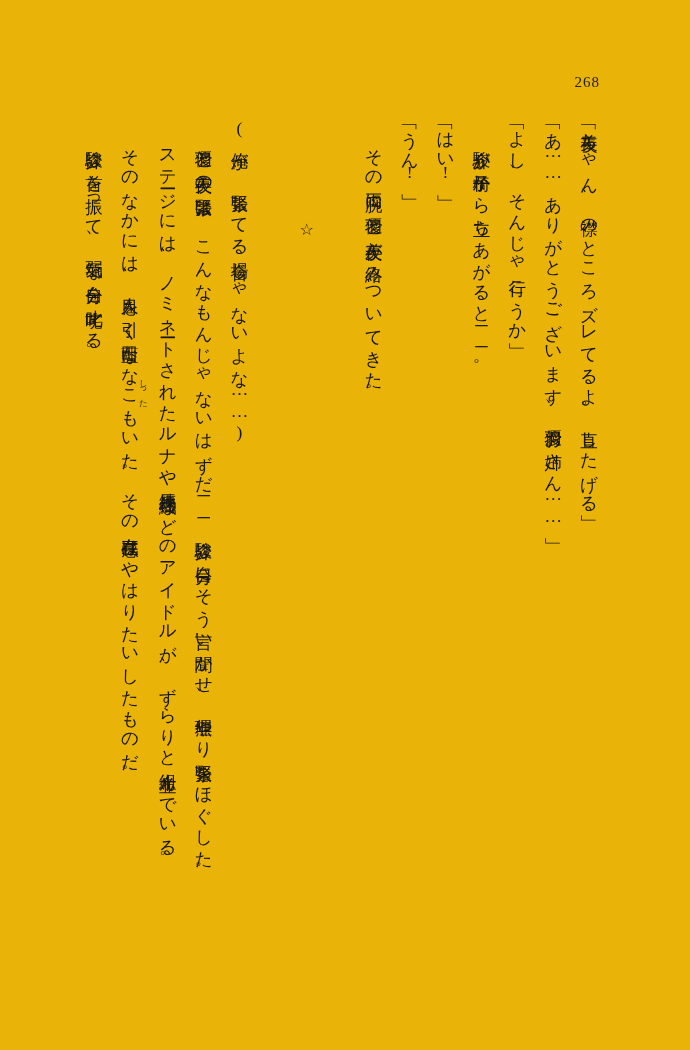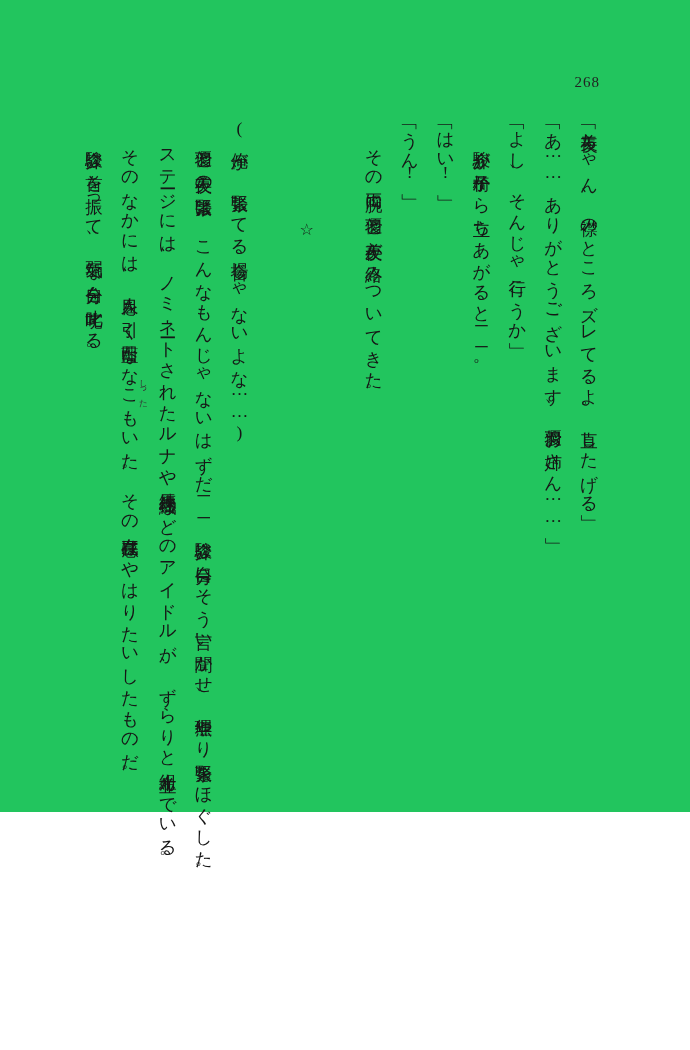--- a/index.html
+++ b/index.html
@@ -12,22 +12,22 @@
     height: 1050px;
     font-family: "Liberation Serif", "DejaVu Serif", serif;
     color: #1a1a1a;
     overflow: hidden;
     position: relative;
   }
   .page {
     position: absolute;
     inset: 0;
     width: 690px;
-    height: 812px;
-    background: #22c55e;
+    height: 1050px;
+    background: #eab308;
   }
   
   .page-number {
     position: absolute;
     top: 74px;
     right: 90px;
     font-size: 15px;
     letter-spacing: 1px;
     color: #222;
     font-family: "Liberation Serif", "DejaVu Serif", serif;

